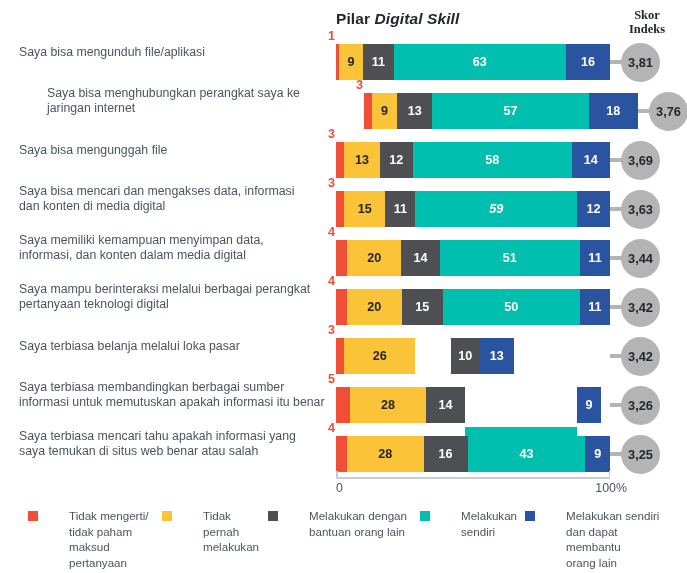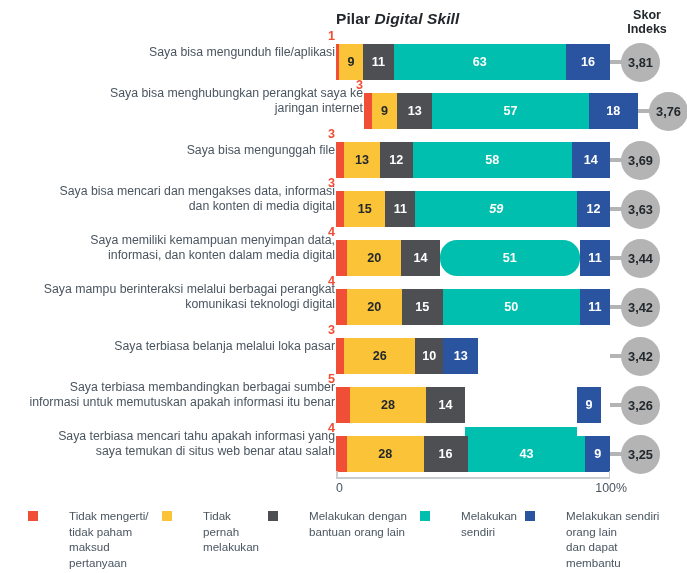--- a/index.html
+++ b/index.html
@@ -16,28 +16,28 @@
   
   .title{
     position:absolute;left:336px;top:10px;
     font-size:15.5px;font-weight:bold;color:#23282d;
     white-space:nowrap;letter-spacing:.1px;
   }
   .title .ital{font-style:italic;margin-top:13px;}
   .skor-head{
     position:absolute;left:614px;top:8px;width:66px;
     text-align:center;font-size:12.5px;font-weight:bold;
-    color:#23282d;line-height:14px;
+    color:#23282d;line-height:14px;font-family:Liberation Serif, serif;
   }
 
   
   .row{position:absolute;left:0;width:687px;height:36px;}
   .rowlabel{
     position:absolute;right:352px;width:316px;
-    text-align:right;font-size:12.3px;line-height:15.4px;
+    font-size:12.3px;line-height:15.4px;
     color:#4a5560;
   }
   .rowlabel.two{top:-7px;}
   .rowlabel.one{top:1px;}
 
   .barwrap{
     position:absolute;left:336px;top:0;width:274px;height:36px;
     display:flex;
   }
   .seg{
@@ -170,51 +170,51 @@
       </div>
       <div class="row" style="top: 240px;">
         <div class="rowlabel two">
           <div>Saya memiliki kemampuan menyimpan data,</div>
           <div>informasi, dan konten dalam media digital</div>
         </div>
         <div class="barwrap">
           <div class="seg s0" style="width: 10.96px;"></div>
           <div class="seg s1" style="width: 54.8px;">20</div>
           <div class="seg s2" style="width: 38.36px;">14</div>
-          <div class="seg s3" style="width: 141px; border-radius: 17px;">51</div>
+          <div class="seg s3" style="width: 141px;">51</div>
           <div class="seg s4" style="width: 30.14px;">11</div>
         </div>
         <div class="rednum" style="left: 324px; width: 11px;">4</div>
         <div class="conn"></div>
         <div class="score">3,44</div>
       </div>
       <div class="row" style="top: 289px;">
         <div class="rowlabel two">
           <div>Saya mampu berinteraksi melalui berbagai perangkat</div>
-          <div>komunikasi teknologi digital</div>
+          <div>pertanyaan teknologi digital</div>
         </div>
         <div class="barwrap">
           <div class="seg s0" style="width: 10.96px;"></div>
           <div class="seg s1" style="width: 54.8px;">20</div>
           <div class="seg s2" style="width: 41.1px;">15</div>
           <div class="seg s3" style="width: 137px;">50</div>
           <div class="seg s4" style="width: 30.14px;">11</div>
         </div>
         <div class="rednum" style="left: 324px; width: 11px;">4</div>
         <div class="conn"></div>
         <div class="score">3,42</div>
       </div>
       <div class="row" style="top: 338px;">
         <div class="rowlabel one">
           <div>Saya terbiasa belanja melalui loka pasar</div>
         </div>
         <div class="barwrap">
           <div class="seg s0" style="width: 8.22px;"></div>
           <div class="seg s1" style="width: 71.24px;">26</div>
-          <div class="seg s2" style="width: 27.4px;">10</div>
+          <div class="seg s2" style="width: 27.4px; margin-left: 36px;">10</div>
           <div class="seg s4" style="width: 35.62px;">13</div>
         </div>
         <div class="rednum" style="left: 324px; width: 11px;">3</div>
         <div class="conn"></div>
         <div class="score">3,42</div>
       </div>
       <div class="row" style="top: 387px;">
         <div class="rowlabel two">
           <div>Saya terbiasa membandingkan berbagai sumber</div>
           <div>informasi untuk memutuskan apakah informasi itu benar</div>
@@ -282,18 +282,18 @@
       <div class="lg" style="left: 420px; width: 110px;">
         <span class="sw c3"></span>
         <span class="lt">
           <div>Melakukan sendiri</div>
         </span>
       </div>
       <div class="lg" style="left: 525px; width: 150px;">
         <span class="sw c4"></span>
         <span class="lt">
           <div>Melakukan sendiri</div>
+          <div>dan dapat membantu</div>
           <div>orang lain</div>
-          <div>dan dapat membantu</div>
         </span>
       </div>
     </div>
 </div>
 
 </body></html>

